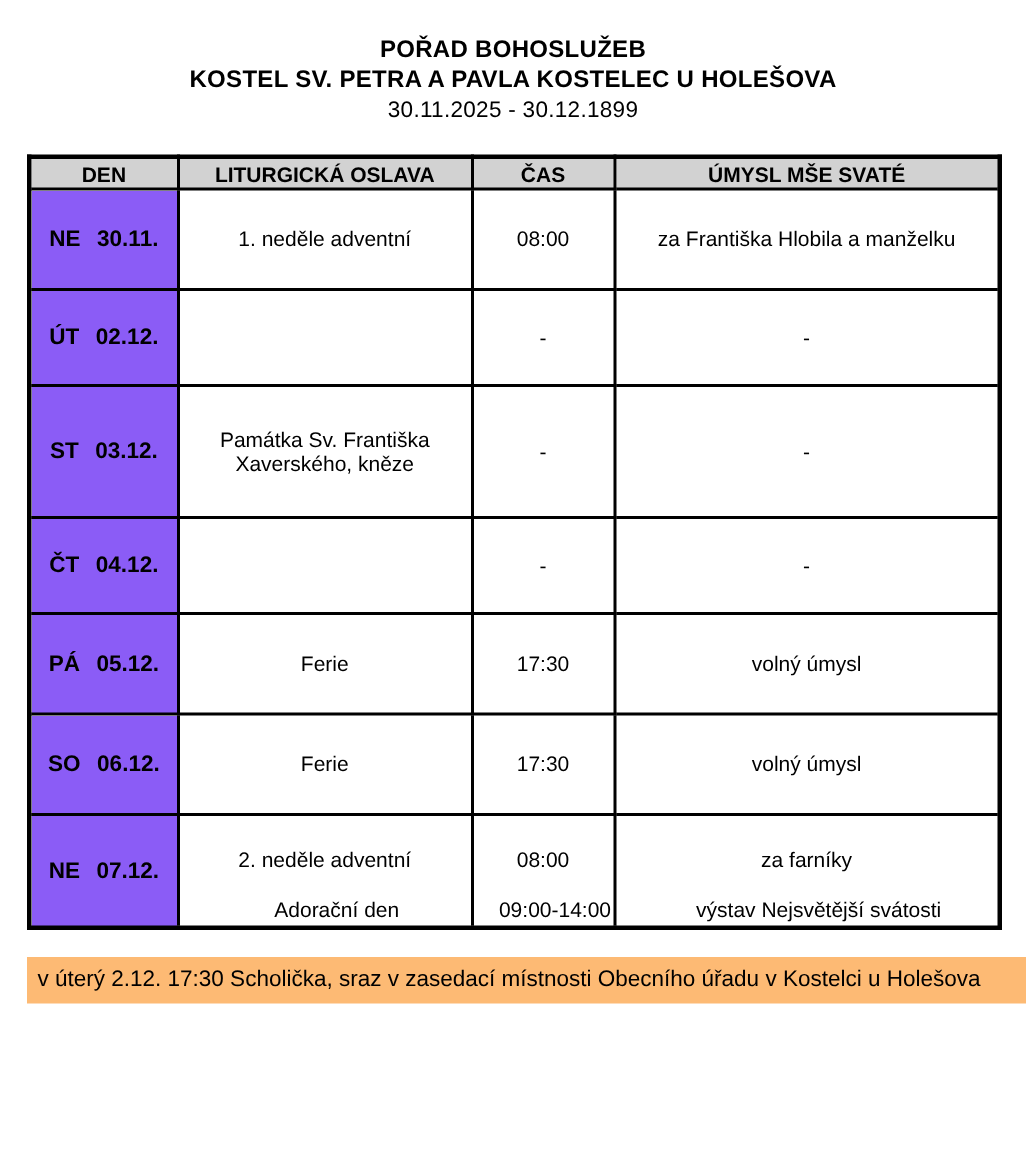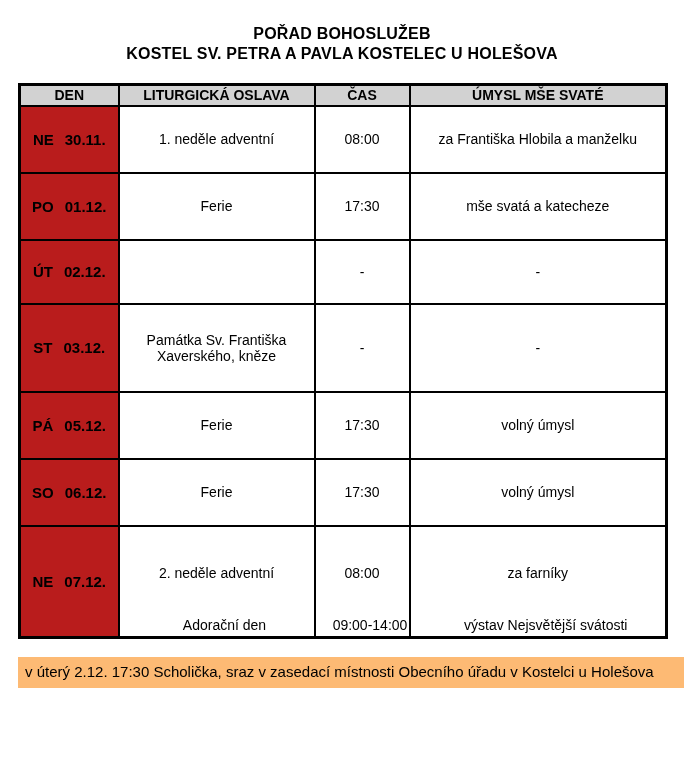--- a/index.html
+++ b/index.html
@@ -35,31 +35,31 @@
     overflow:hidden;
   }
   .schedule thead th {
     background:#d2d2d2;
     font-weight:bold;
     height:21px;
     padding:1px 2px;
     font-size:14px;
   }
   td.day-cell {
-    background:#b91c1c;
+    background:#8b5cf6;
     font-weight:bold;
     font-size:15px;
     white-space:nowrap;
   }
   td.day-cell .abbr { margin-right:11px; }
 
   tr.rh67 { height:67px; }
   tr.rh64 { height:64px; }
   tr.rh74 { height:88px; }
-  tr.rh88 { height:112px; }
+  tr.rh88 { height:76px; }
 
   td.dual { position:relative; }
   td.dual .main { transform:translateY(-8px); }
   td.dual .sub {
     position:absolute; left:16px; right:0; bottom:3px;
     text-align:center; font-size:14px;
   }
 
   
   .footer-note {
@@ -73,20 +73,21 @@
   }
 </style>
 </head>
 <body>
 
 <div class="page">
 
   <div class="title-block">
     <div class="t-bold">POŘAD BOHOSLUŽEB</div>
     <div class="t-bold">KOSTEL SV. PETRA A PAVLA KOSTELEC U HOLEŠOVA</div>
+    <div class="t-sub">30.11.2025 - 30.12.1899</div>
   </div>
 
   <table class="schedule">
     <colgroup>
       <col style="width:99px">
       <col style="width:196px">
       <col style="width:95px">
       <col style="width:257px">
     </colgroup>
     <thead>
@@ -97,35 +98,35 @@
         <th>ÚMYSL MŠE SVATÉ</th>
       </tr>
     </thead>
     <tbody>
       <tr class="rh67">
         <td class="day-cell"><span class="abbr">NE</span><span>30.11.</span></td>
         <td>1. neděle adventní</td>
         <td>08:00</td>
         <td>za Františka Hlobila a manželku</td>
       </tr>
-      <tr class="rh67">
-        <td class="day-cell"><span class="abbr">PO</span><span>01.12.</span></td>
-        <td>Ferie</td>
-        <td>17:30</td>
-        <td>mše svatá a katecheze</td>
-      </tr>
       <tr class="rh64">
         <td class="day-cell"><span class="abbr">ÚT</span><span>02.12.</span></td>
         <td></td>
         <td>-</td>
         <td>-</td>
       </tr>
       <tr class="rh74">
         <td class="day-cell"><span class="abbr">ST</span><span>03.12.</span></td>
         <td>Památka Sv. Františka Xaverského, kněze</td>
+        <td>-</td>
+        <td>-</td>
+      </tr>
+      <tr class="rh64">
+        <td class="day-cell"><span class="abbr">ČT</span><span>04.12.</span></td>
+        <td></td>
         <td>-</td>
         <td>-</td>
       </tr>
       <tr class="rh67">
         <td class="day-cell"><span class="abbr">PÁ</span><span>05.12.</span></td>
         <td>Ferie</td>
         <td>17:30</td>
         <td>volný úmysl</td>
       </tr>
       <tr class="rh67">

